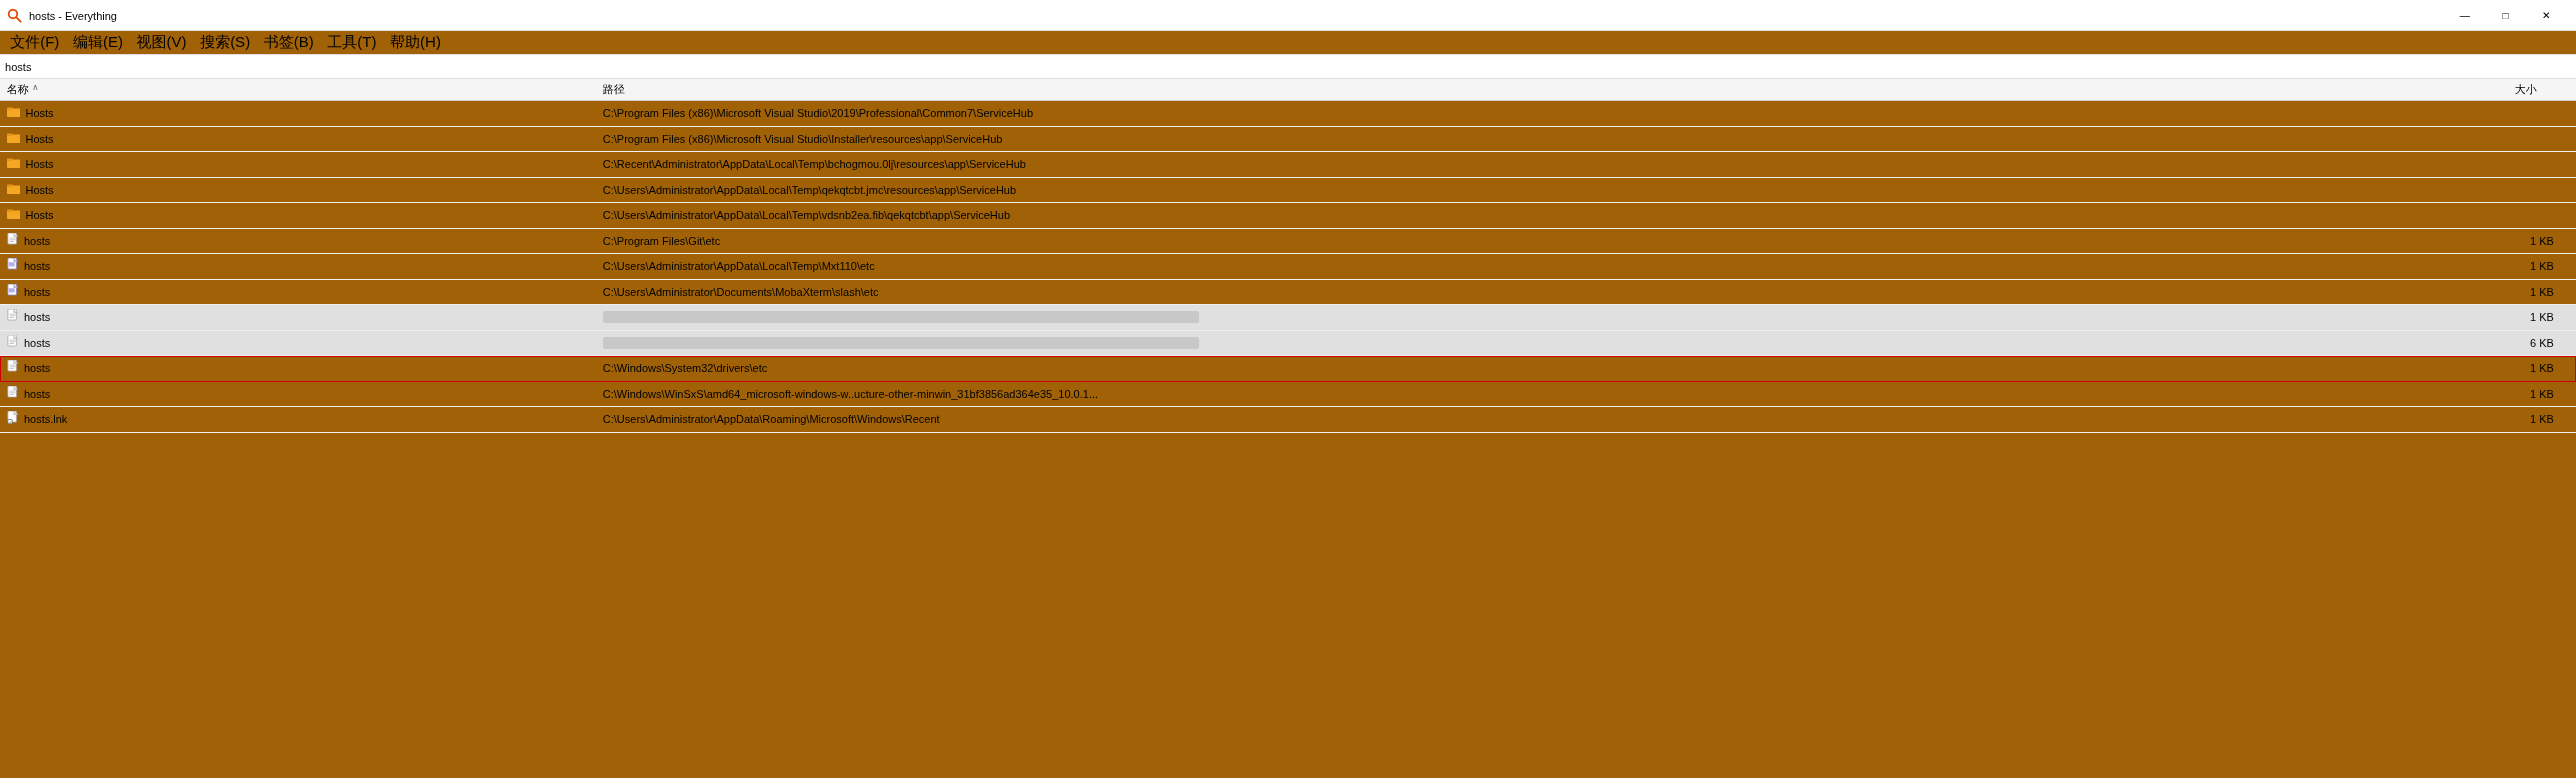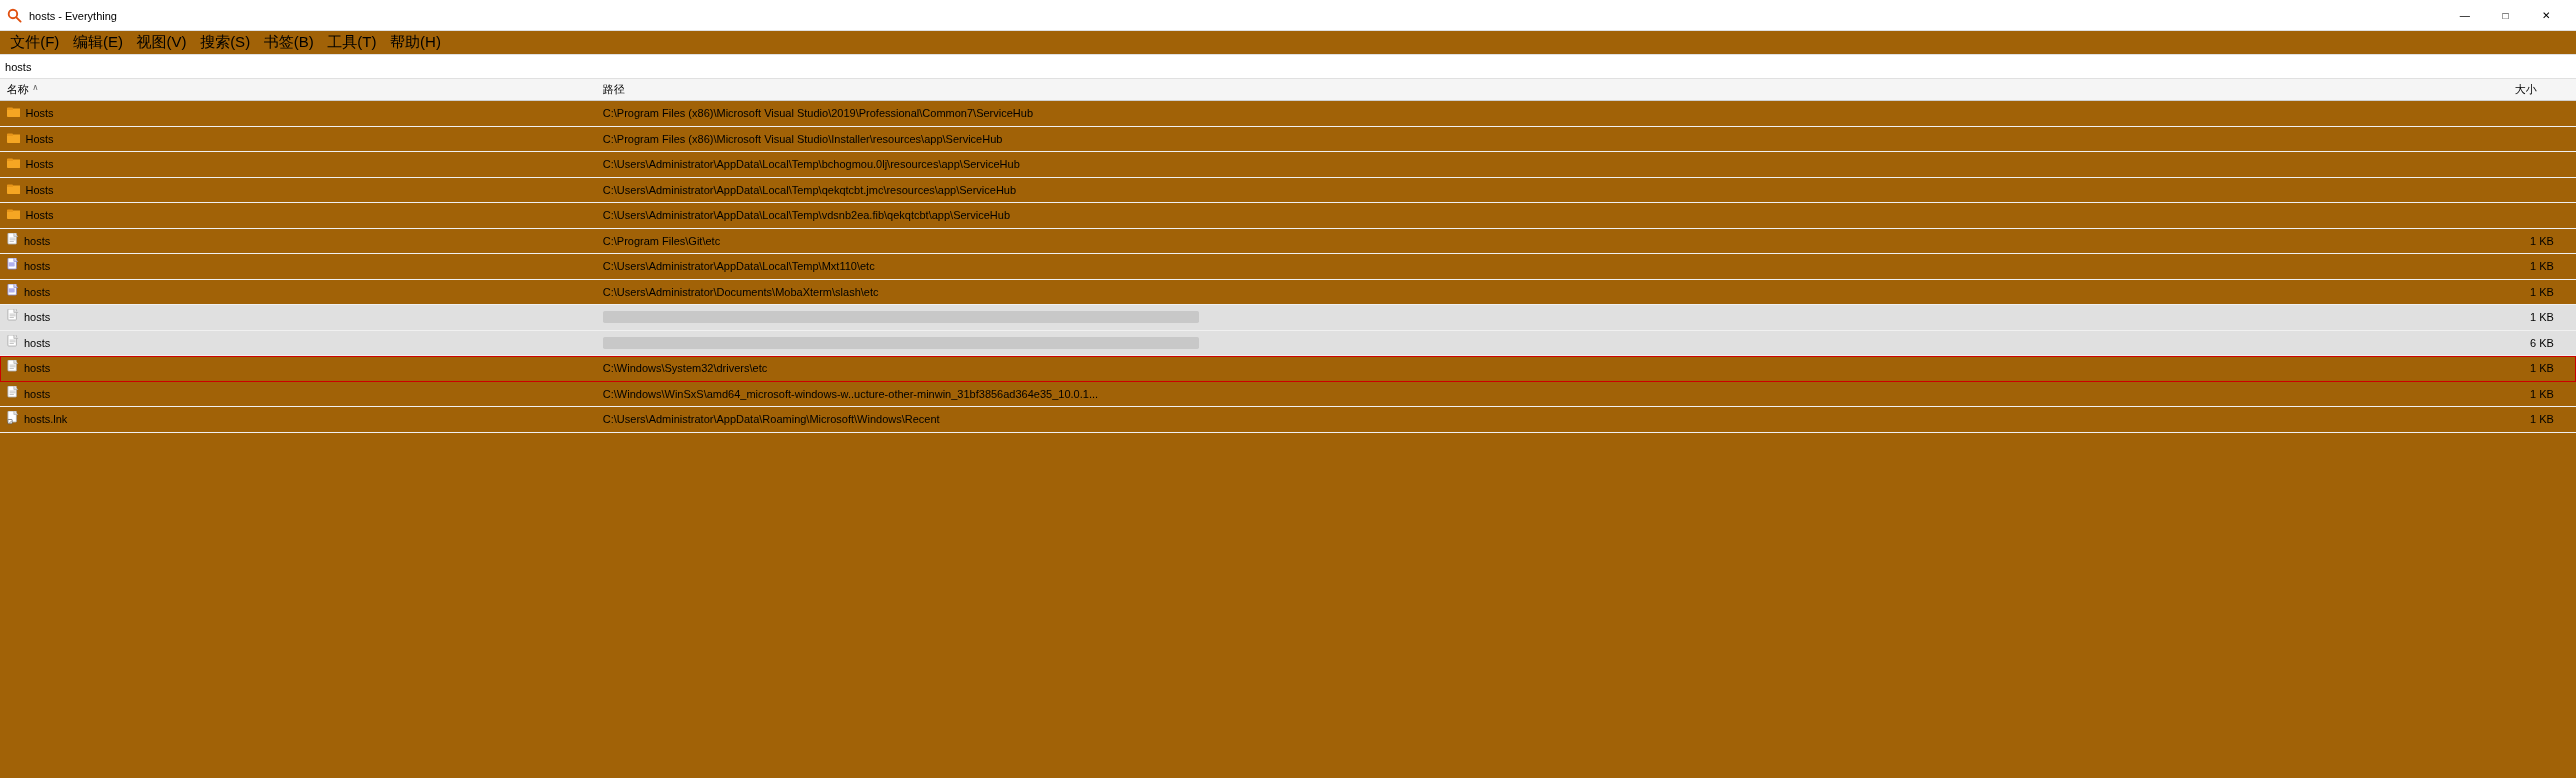--- a/index.html
+++ b/index.html
@@ -244,21 +244,21 @@
       </div>
       <div class="result-row">
         <div class="cell">
           <span><svg width="13.6" height="13.6" viewBox="0 0 16 16">
       <rect x="0" y="4" width="16" height="10" rx="1" fill="#F5A623"></rect>
       <rect x="0" y="3" width="7" height="3" rx="1" fill="#E8961A"></rect>
     </svg></span>
           <span>Hosts</span>
         </div>
         <div class="cell">
-          <span>C:\Users\Administrator\AppData\Local\Temp\bchogmou.0lj\resources\app\ServiceHub</span>
+          <span>C:\Recent\Administrator\AppData\Local\Temp\bchogmou.0lj\resources\app\ServiceHub</span>
         </div>
         <div class="cell right">
           <span></span>
         </div>
       </div>
       <div class="result-row">
         <div class="cell">
           <span><svg width="13.6" height="13.6" viewBox="0 0 16 16">
       <rect x="0" y="4" width="16" height="10" rx="1" fill="#F5A623"></rect>
       <rect x="0" y="3" width="7" height="3" rx="1" fill="#E8961A"></rect>

